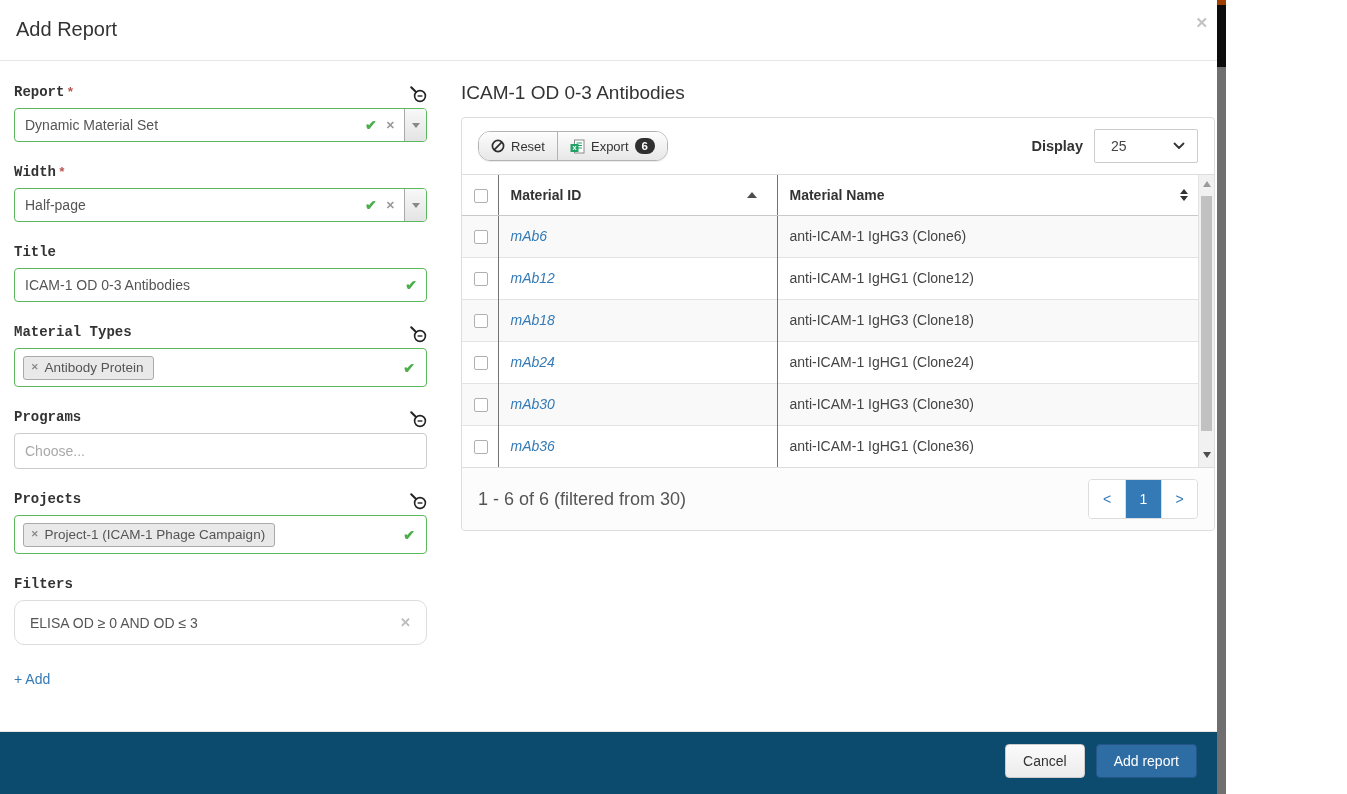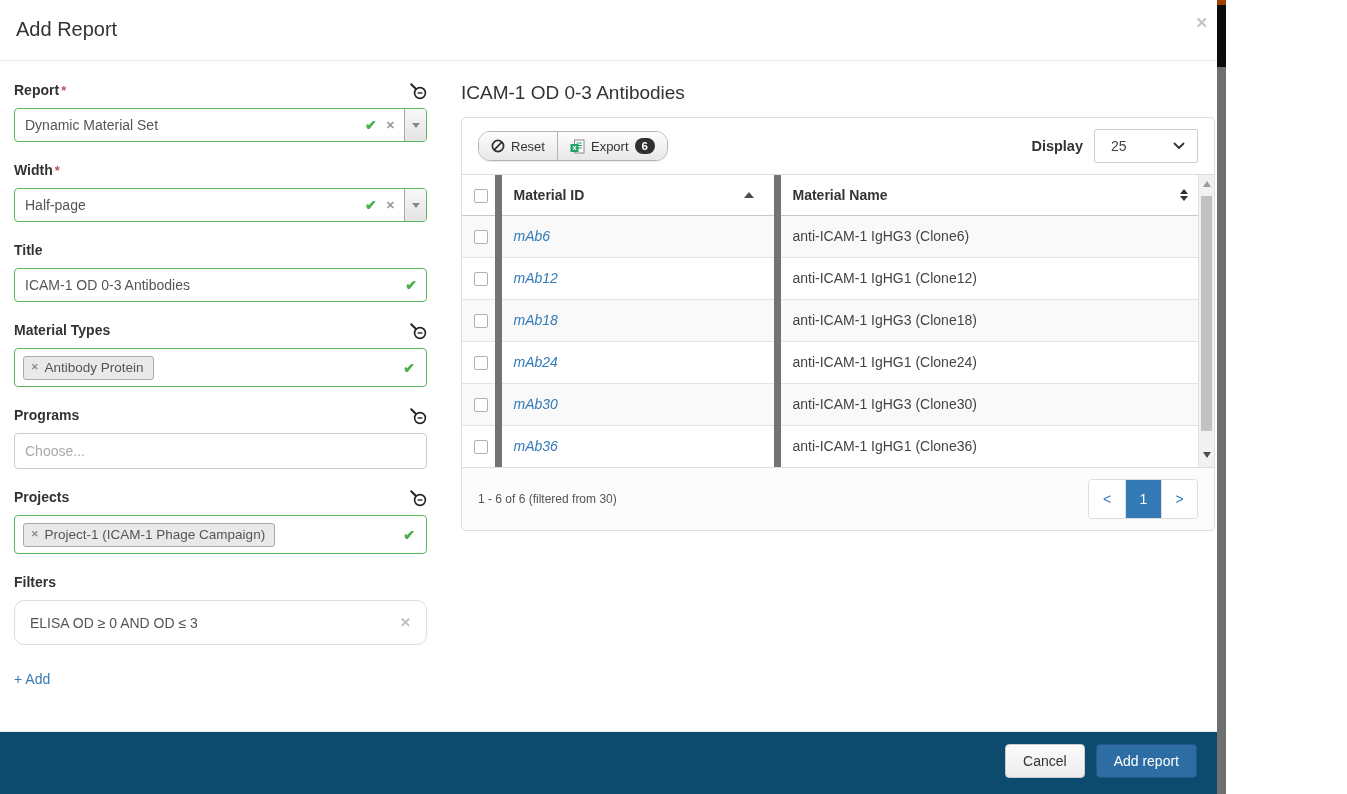--- a/index.html
+++ b/index.html
@@ -17,21 +17,21 @@
   .modal-header { height:61px; padding:18px 16px; border-bottom:1px solid #e7e7e7; position:relative; }
   .modal-title { font-size:20px; color:#333; font-weight:normal; }
   .close-x { position:absolute; top:14px; right:18px; color:#c2c2c2; font-size:15px; font-weight:bold; cursor:pointer; }
 
   .modal-body { display:flex; padding:21px 11px 0 14px; }
   .form-col { flex:0 0 413px; width:413px; }
   .grid-col { flex:1; margin-left:34px; }
 
   
   .field { margin-bottom:20px; }
-  .field-head { display:flex; justify-content:space-between; margin-bottom:8px; min-height:18px; }
+  .field-head { display:flex; justify-content:space-between; align-items:flex-end; margin-bottom:8px; min-height:18px;font-family:Liberation Mono, monospace; }
   .field-label { font-weight:bold; font-size:14px; color:#333; }
   .req { color:#b9534f; margin-left:2px; font-size:13px; }
   .lookup { margin-bottom:-3px; }
 
   .select-box { border:1px solid #5cb85c; border-radius:4px; height:34px; display:flex; align-items:center; background:#fff; overflow:hidden; }
   .select-box .value { flex:1; padding:0 10px; font-size:14px; color:#555; white-space:nowrap; }
   .icon-check { color:#4cae4c; font-size:14px; font-weight:bold; margin-right:9px; }
   .icon-clear { color:#999; font-size:11px; font-weight:bold; margin-right:9px; cursor:pointer; }
   .dd-btn { width:22px; align-self:stretch; border-left:1px solid #a9a9a9; background:linear-gradient(#f8f8f8,#e4e4e4); display:flex; align-items:center; justify-content:center; cursor:pointer; }
   .caret-down { width:0; height:0; border-left:4px solid transparent; border-right:4px solid transparent; border-top:5px solid #888; }
@@ -56,21 +56,21 @@
   .btn-group { display:inline-flex; border:1px solid #b3b3b3; border-radius:12px; overflow:hidden; box-shadow:0 1px 1px rgba(0,0,0,.08); }
   .tb-btn { display:flex; align-items:center; gap:6px; padding:6px 12px; background:linear-gradient(#fdfdfd,#e7e7e7); font-size:13px; color:#333; border:none; cursor:pointer; font-family:"Liberation Sans",sans-serif; }
   .tb-btn + .tb-btn { border-left:1px solid #b3b3b3; }
   .badge { background:#2f2f2f; color:#fff; border-radius:10px; padding:2px 7px; font-size:11.5px; font-weight:bold; }
   .display-wrap { margin-left:auto; display:flex; align-items:center; gap:11px; }
   .display-label { font-weight:bold; font-size:14.5px; color:#333; }
   .display-select { width:104px; height:34px; border:1px solid #ccc; border-radius:2px; display:flex; align-items:center; justify-content:space-between; padding:0 12px 0 16px; font-size:14px; color:#444; background:#fff; cursor:pointer; }
 
   .table-wrap { position:relative; border-top:1px solid #ddd; }
   table { width:100%; border-collapse:collapse; font-size:14px; table-layout:fixed; }
-  th, td { border-right:7px solid #737373; padding:0 12px; text-align:left; }
+  th, td { border-right:1px solid #737373; padding:0 12px; text-align:left; }
   th:last-child, td:last-child { border-right:none; }
   .col-cb { width:36px; }
   .col-id { width:279px; }
   thead th { height:40px; color:#333; border-bottom:1px solid #c8c8c8; background:#fff; }
   tbody td { height:42px; color:#444; }
   tbody tr:nth-child(odd) { background:#f9f9f9; }
   tbody tr { border-bottom:1px solid #e3e3e3; }
   tbody tr:last-child { border-bottom:none; }
   .cb { width:14px; height:14px; border:1px solid #b0b0b0; border-radius:2px; background:#fff; display:inline-block; vertical-align:middle; cursor:pointer; }
   .id-link { color:#337ab7; cursor:pointer; text-decoration:none;font-style:italic; }
@@ -79,21 +79,21 @@
   .sort-both { display:flex; flex-direction:column; gap:2px; margin-right:14px; }
   .sort-both .up { width:0; height:0; border-left:4px solid transparent; border-right:4px solid transparent; border-bottom:5px solid #333; }
   .sort-both .down { width:0; height:0; border-left:4px solid transparent; border-right:4px solid transparent; border-top:5px solid #333; }
 
   .vscroll { position:absolute; top:0; right:0; bottom:0; width:16px; background:#f1f1f1; border-left:1px solid #e2e2e2; }
   .vs-up { position:absolute; top:6px; left:4px; width:0; height:0; border-left:4px solid transparent; border-right:4px solid transparent; border-bottom:6px solid #9a9a9a; }
   .vs-thumb { position:absolute; top:21px; bottom:36px; left:2px; width:11px; background:#c1c1c1; }
   .vs-down { position:absolute; bottom:9px; left:4px; width:0; height:0; border-left:4px solid transparent; border-right:4px solid transparent; border-top:6px solid #4d4d4d; }
 
   .grid-footer { display:flex; align-items:center; padding:11px 16px; background:#fcfcfc; border-top:1px solid #ddd; border-radius:0 0 4px 4px; }
-  .summary { font-size:12px; color:#555; }
+  .summary { font-size:18px; color:#555; }
   .pager { margin-left:auto; display:inline-flex; border:1px solid #ddd; border-radius:4px; overflow:hidden; }
   .page-btn { min-width:36px; height:38px; display:flex; align-items:center; justify-content:center; font-size:14px; color:#337ab7; background:#fff; border-left:1px solid #ddd; cursor:pointer; }
   .page-btn:first-child { border-left:none; }
   .page-btn.active { background:#337ab7; color:#fff; }
 
   .modal-footer { position:absolute; left:0; right:9px; bottom:0; background:#0c4a6e; border-top:1px solid #e7e7e7; padding:12px 20px 16px; display:flex; justify-content:flex-end; gap:11px; }
   .btn { border-radius:4px; font-size:14px; padding:8px 17px; cursor:pointer; font-family:"Liberation Sans",sans-serif; }
   .btn-cancel { background:linear-gradient(#fbfbfb,#ebebeb); border:1px solid #ccc; color:#333; }
   .btn-primary { background:#2e6da4; border:1px solid #24568a; color:#fff; }
 </style>

